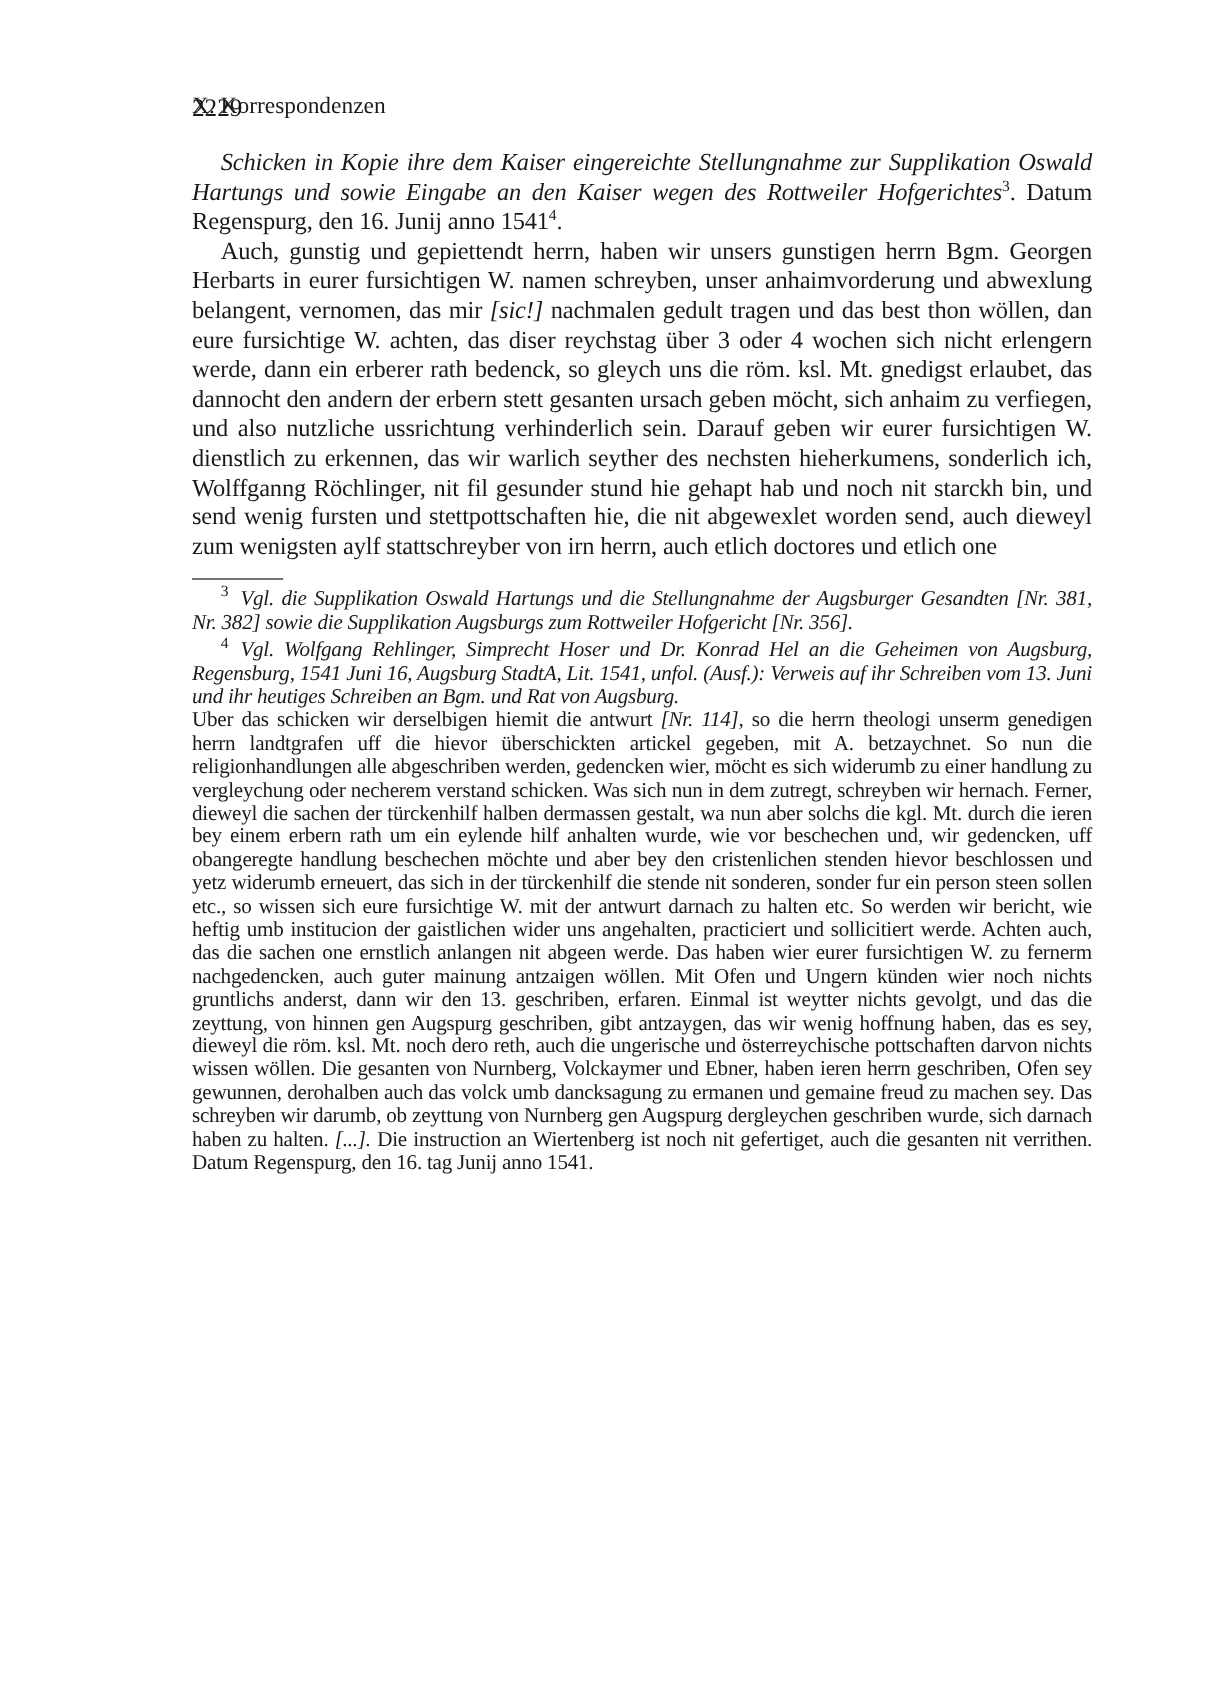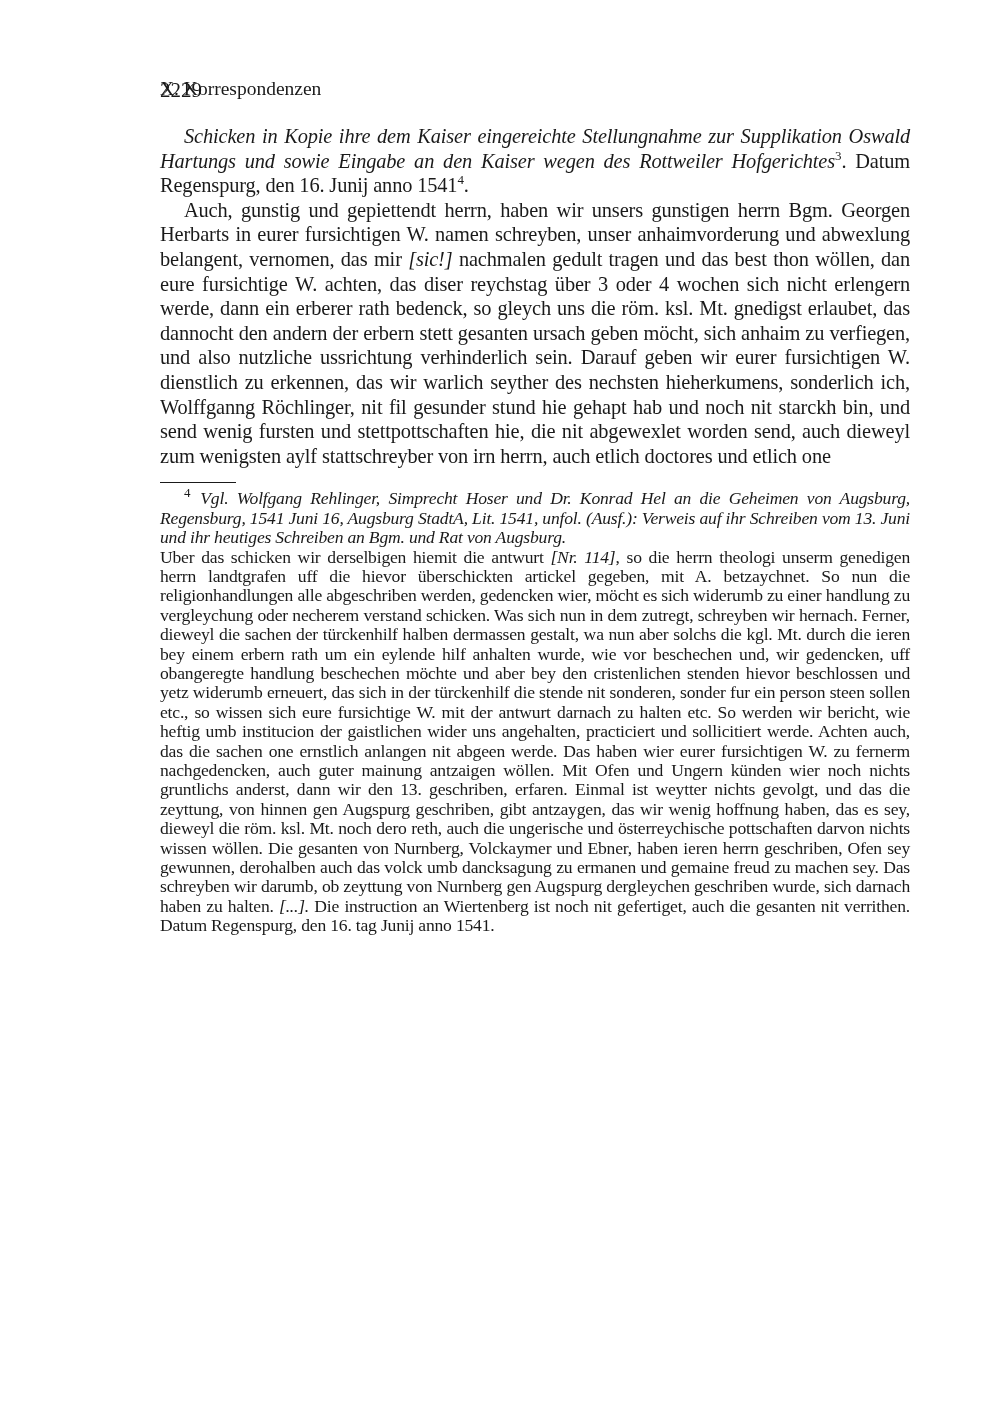--- a/index.html
+++ b/index.html
@@ -28,15 +28,16 @@
   </div>
 
   <div class="main">
     <p><span class="it">Schicken in Kopie ihre dem Kaiser eingereichte Stellungnahme zur Supplikation Oswald Hartungs und sowie Eingabe an den Kaiser wegen des Rottweiler Hofgerich­tes</span><sup>3</sup><span>. Datum Regenspurg, den 16. Junij anno 1541</span><sup>4</sup><span>.</span></p>
     <p><span>Auch, gunstig und gepiettendt herrn, haben wir unsers gunstigen herrn Bgm. Georgen Herbarts in eurer fursichtigen W. namen schreyben, unser anhaimvor­derung und abwexlung belangent, vernomen, das mir </span><span class="it">[sic!]</span><span> nachmalen gedult tragen und das best thon wöllen, dan eure fursichtige W. achten, das diser reychstag über 3 oder 4 wochen sich nicht erlengern werde, dann ein erberer rath bedenck, so gleych uns die röm. ksl. Mt. gnedigst erlaubet, das dannocht den andern der erbern stett gesanten ursach geben möcht, sich anhaim zu verfiegen, und also nutzliche ussrichtung verhinderlich sein. Darauf geben wir eurer fursichtigen W. dienstlich zu erkennen, das wir warlich seyther des nechsten hieherkumens, sonderlich ich, Wolffganng Röchlinger, nit fil gesun­der stund hie gehapt hab und noch nit starckh bin, und send wenig fursten und stettpottschaften hie, die nit abgewexlet worden send, auch dieweyl zum wenigsten aylf stattschreyber von irn herrn, auch etlich doctores und etlich one</span></p>
   </div>
 
   <div class="fn-rule"></div>
 
   <div class="footnotes">
+    <p><span class="fnno">3</span><span class="it">Vgl. die Supplikation Oswald Hartungs und die Stellungnahme der Augsburger Gesandten [Nr. 381, Nr. 382] sowie die Supplikation Augsburgs zum Rottweiler Hofgericht [Nr. 356].</span></p>
     <p><span class="fnno">4</span><span class="it">Vgl. Wolfgang Rehlinger, Simprecht Hoser und Dr. Konrad Hel an die Geheimen von Augsburg, Regensburg, 1541 Juni 16, Augsburg StadtA, Lit. 1541, unfol. (Ausf.): Verweis auf ihr Schreiben vom 13. Juni und ihr heutiges Schreiben an Bgm. und Rat von Augsburg.</span><br><span>Uber das schicken wir derselbigen hiemit die antwurt </span><span class="it">[Nr. 114]</span><span>, so die herrn theologi unserm genedigen herrn landtgrafen uff die hievor überschickten artickel gegeben, mit A. betzaychnet. So nun die religionhandlungen alle abgeschriben werden, gedencken wier, möcht es sich widerumb zu einer handlung zu vergleychung oder necherem verstand schicken. Was sich nun in dem zutregt, schreyben wir hernach. Ferner, dieweyl die sachen der türckenhilf halben dermassen gestalt, wa nun aber solchs die kgl. Mt. durch die ieren bey einem erbern rath um ein eylende hilf anhalten wurde, wie vor beschechen und, wir gedencken, uff obangeregte handlung beschechen möchte und aber bey den cristenlichen stenden hievor beschlossen und yetz widerumb erneuert, das sich in der türckenhilf die stende nit sonderen, sonder fur ein person steen sollen etc., so wissen sich eure fursichtige W. mit der antwurt darnach zu halten etc. So werden wir bericht, wie heftig umb institucion der gaistlichen wider uns angehalten, practiciert und sollicitiert werde. Achten auch, das die sachen one ernstlich anlangen nit abgeen werde. Das haben wier eurer fursichtigen W. zu fernerm nachgedencken, auch guter mainung antzaigen wöllen. Mit Ofen und Ungern künden wier noch nichts gruntlichs anderst, dann wir den 13. geschriben, erfaren. Einmal ist weytter nichts gevolgt, und das die zeyttung, von hinnen gen Augspurg geschriben, gibt antzaygen, das wir wenig hoffnung haben, das es sey, dieweyl die röm. ksl. Mt. noch dero reth, auch die ungerische und österreychische pottschaften darvon nichts wissen wöllen. Die gesanten von Nurnberg, Volckaymer und Ebner, haben ieren herrn geschriben, Ofen sey gewunnen, derohalben auch das volck umb dancksagung zu ermanen und gemaine freud zu machen sey. Das schreyben wir darumb, ob zeyttung von Nurnberg gen Augspurg dergleychen geschriben wurde, sich darnach haben zu halten. </span><span class="it">[...].</span><span> Die instruction an Wiertenberg ist noch nit gefertiget, auch die gesanten nit verrithen. Datum Regenspurg, den 16. tag Junij anno 1541.</span></p>
   </div>
 </div>
 
 </body></html>

